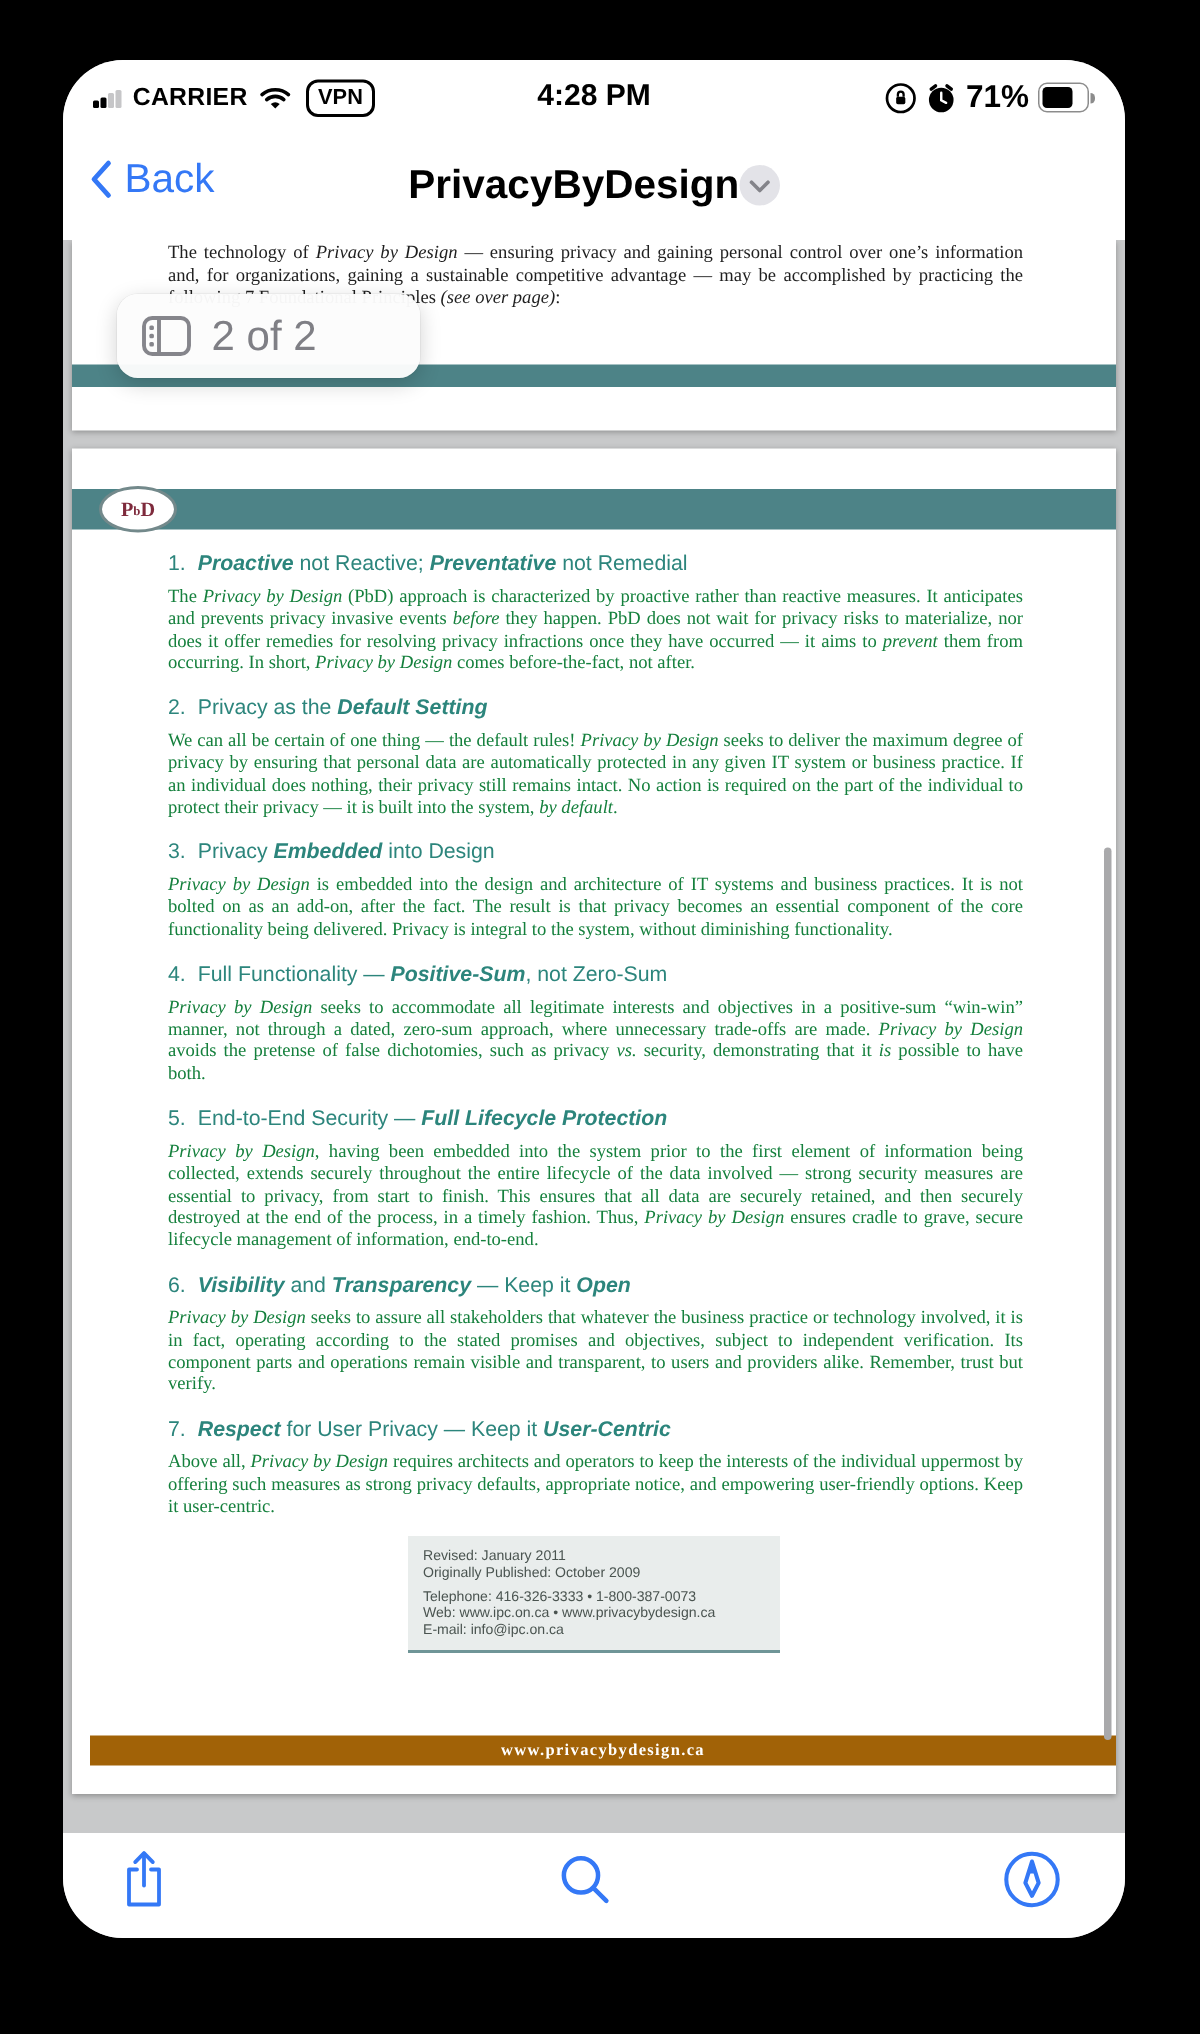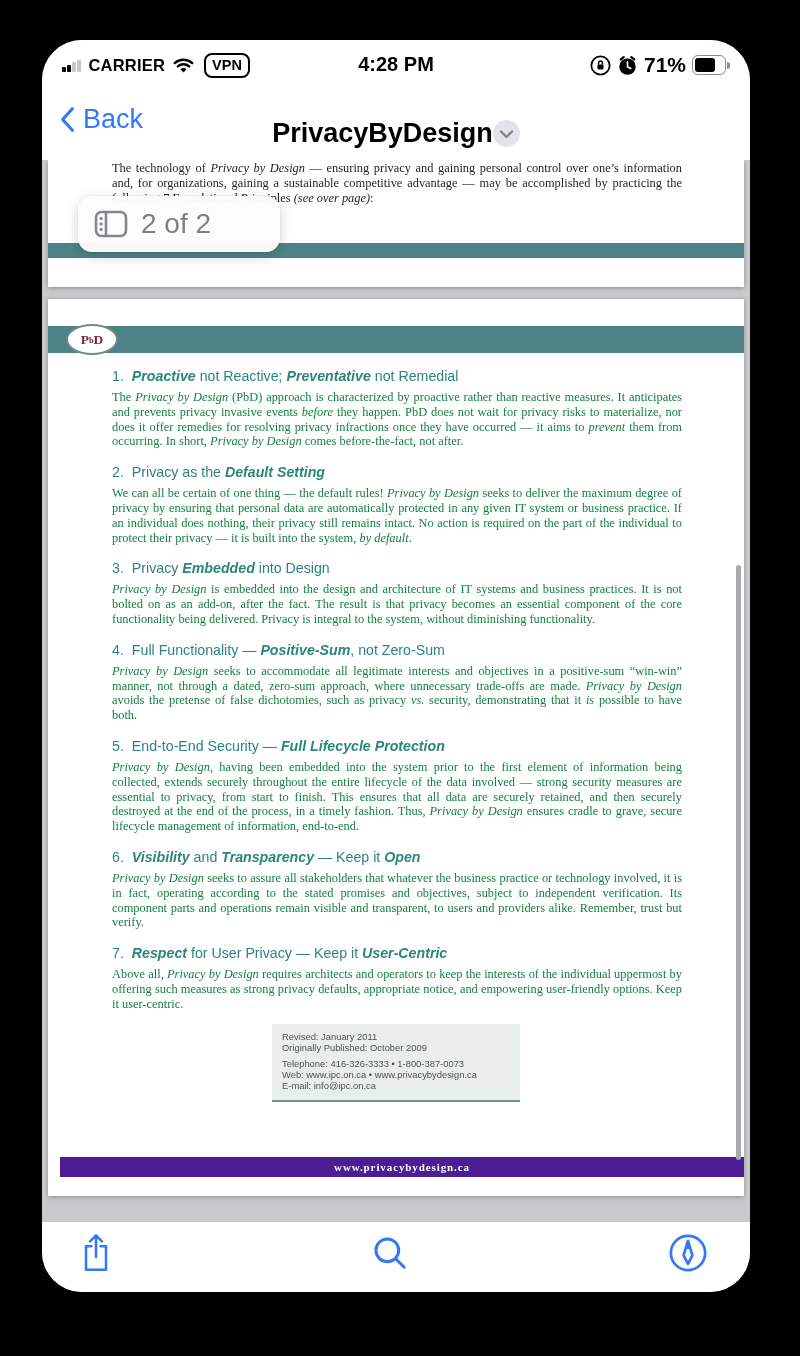--- a/index.html
+++ b/index.html
@@ -24,21 +24,21 @@
   .battery{position:relative;width:40px;height:20px;}
   .battery .case{position:absolute;left:0;top:0;width:34px;height:20px;border:1.5px solid rgba(0,0,0,.45);
                  border-radius:6px;box-sizing:border-box;}
   .battery .fill{position:absolute;left:3px;top:3px;width:20px;height:14px;background:#000;border-radius:3px;}
   .battery .nub{position:absolute;right:2px;top:6.5px;width:3.5px;height:7px;background:rgba(0,0,0,.45);
                 border-radius:0 3px 3px 0;}
   
   .nav-bar{position:absolute;top:56px;left:0;right:0;height:60px;}
   .back-button{position:absolute;left:18px;top:8px;display:flex;align-items:center;gap:8px;
                color:#3478F6;font-size:27px;cursor:pointer;}
-  .nav-center{position:absolute;left:0;right:0;top:22px;display:flex;justify-content:center;
+  .nav-center{position:absolute;left:0;right:0;top:12px;display:flex;justify-content:center;
               align-items:center;text-align:right;}
   .nav-title{font-size:27px;font-weight:700;color:#000;}
   .title-chip{width:27px;height:27px;border-radius:50%;background:#e3e3e8;display:flex;
               align-items:center;justify-content:center;cursor:pointer;}
   
   .content{position:absolute;top:120px;bottom:70px;left:0;right:0;background:#c8c9ca;overflow:hidden;}
   .page{position:absolute;left:6px;width:696px;background:#fff;box-shadow:0 1px 4px rgba(0,0,0,.3);}
   .seg-i{font-style:italic;}
   .seg-bi{font-style:italic;font-weight:700;}
   
@@ -63,21 +63,21 @@
   .p2-content{padding:0 62px 0 64px;}
   .principle{margin-top:15px;}
   .p-heading{font-size:14.2px;color:#2c857c;}
   .p-heading .num{margin-right:8px;}
   .p-body{margin-top:6px;font-family:"Liberation Serif",serif;font-size:12.4px;line-height:14.8px;
           text-align:justify;color:#15803d;}
   .contact-box{width:228px;margin:12px auto 0;background:#e9edec;border-bottom:2px solid #6f9597;
                padding:7px 10px 8px;font-size:9.4px;line-height:11.2px;color:#4a5450;}
   .contact-group + .contact-group{margin-top:5px;}
   .contact-org{font-weight:700;font-size:9.8px;color:#333d39;}
-  .p2-footer{position:absolute;left:12px;right:0;bottom:19px;height:20px;background:#4c1d95;color:#fff;
+  .p2-footer{position:absolute;left:12px;right:0;bottom:19px;height:20px;background:#a16207;color:#fff;
              display:flex;align-items:center;justify-content:center;font-family:"Liberation Serif",serif;
              font-weight:700;font-size:11px;letter-spacing:.9px;}
   .scrollbar{position:absolute;right:9px;top:405px;width:5px;height:595px;background:#a9a9ab;
              border-radius:3px;z-index:7;}
   
   .toolbar{position:absolute;bottom:0;left:0;right:0;height:70px;background:#fff;z-index:5;}
   .tb-btn{position:absolute;top:5px;width:46px;height:52px;display:flex;align-items:center;
           justify-content:center;cursor:pointer;}
   .tb-share{left:31px;} .tb-search{left:325px;} .tb-markup{left:623px;}
 </style>

